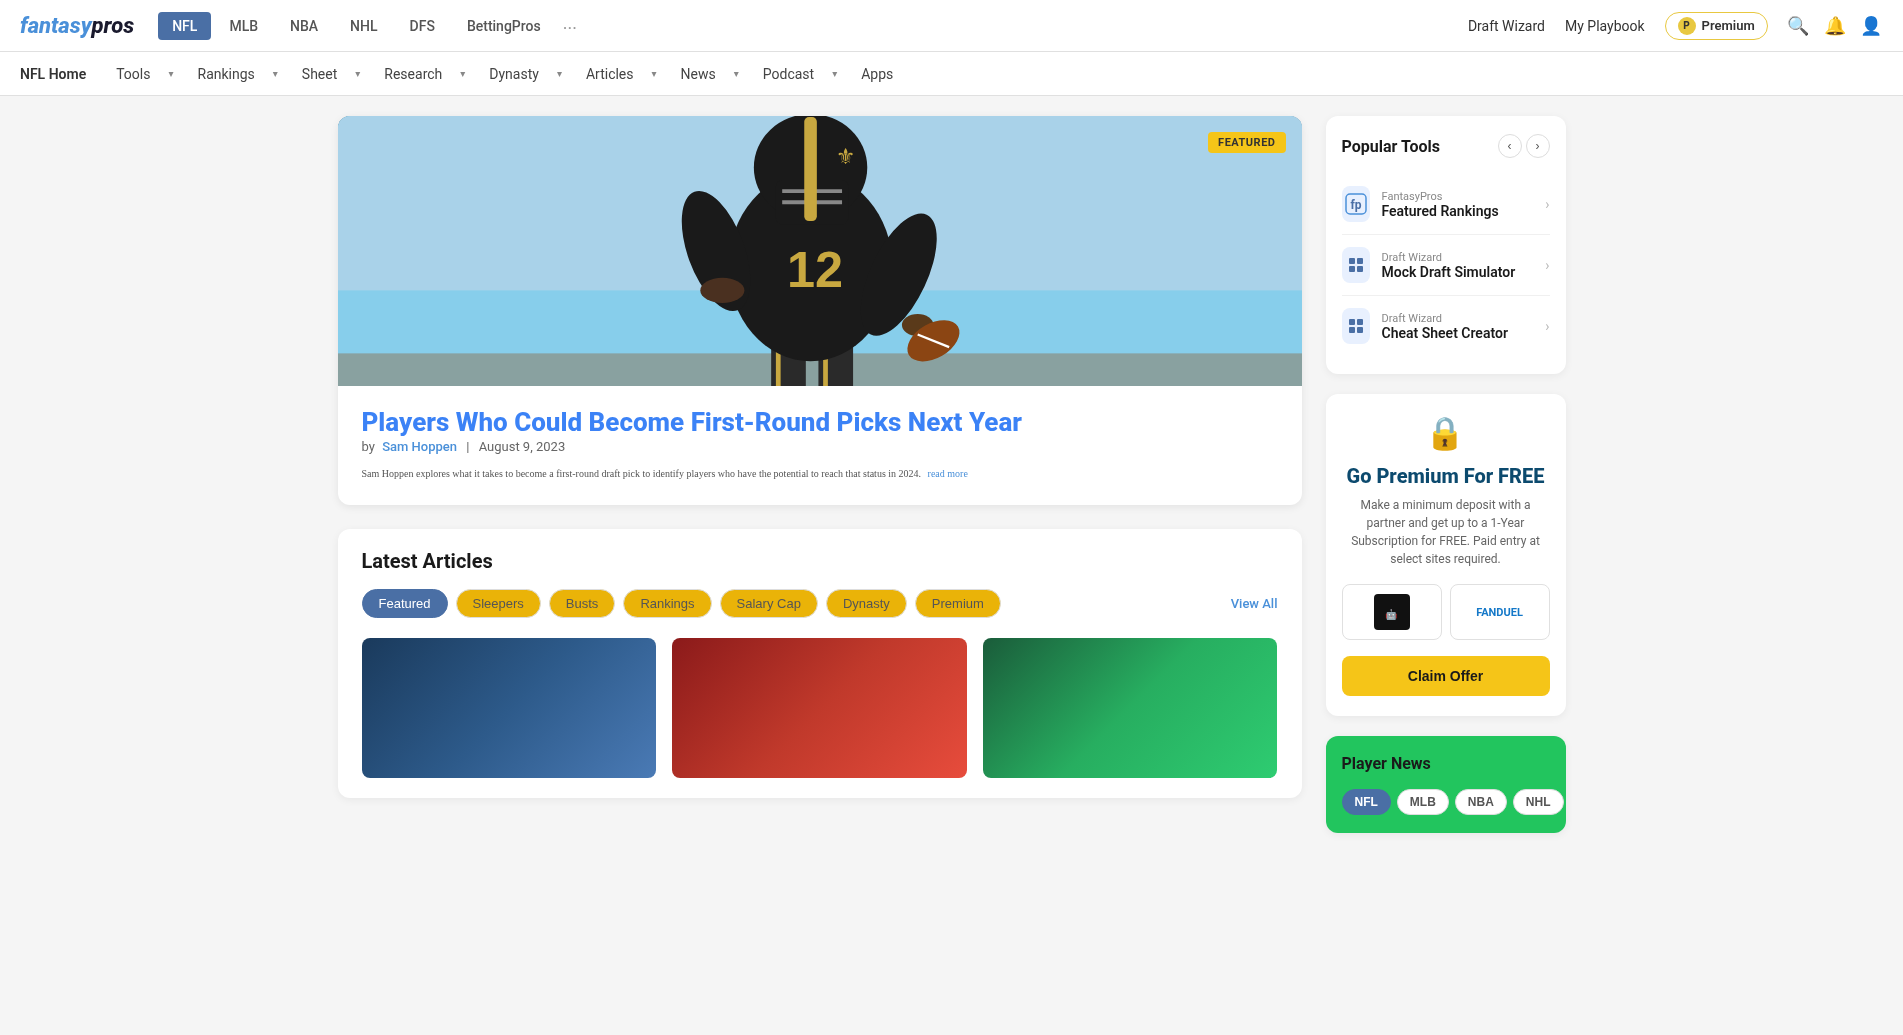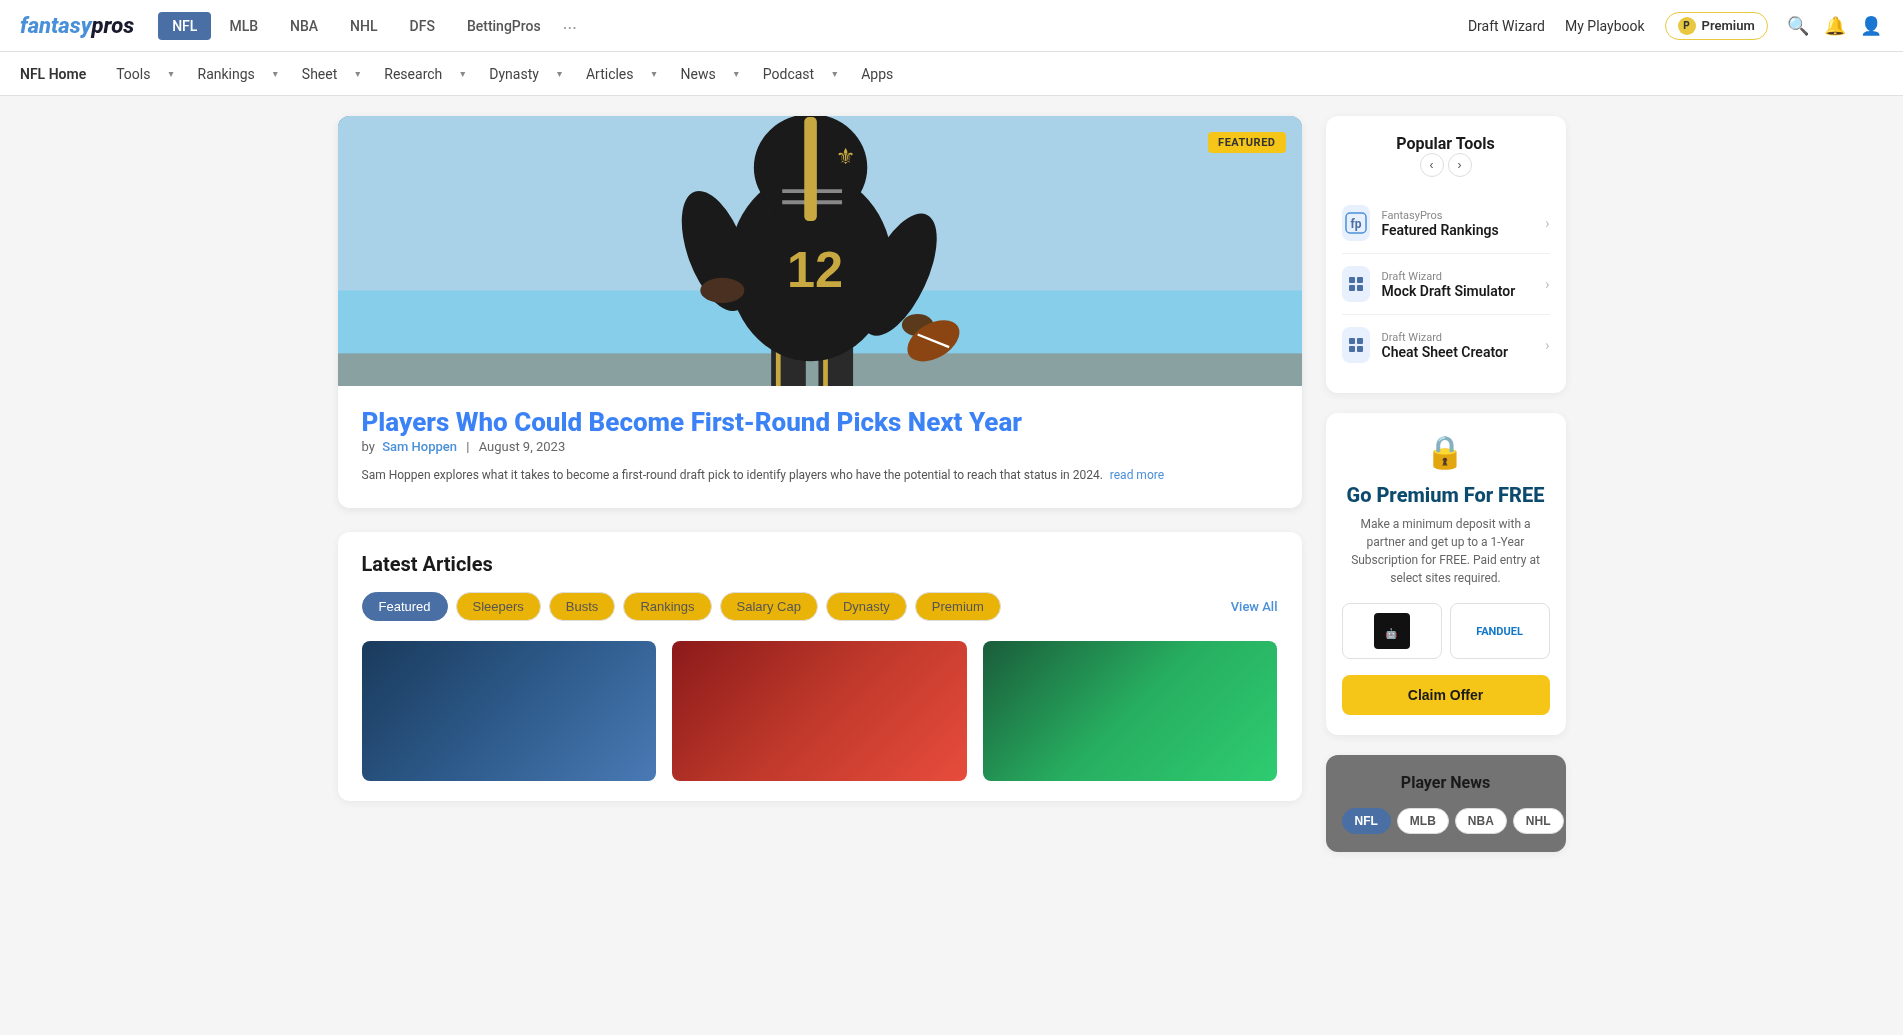--- a/index.html
+++ b/index.html
@@ -66,21 +66,21 @@
     }
     .featured-badge {
       position: absolute; top: 16px; right: 16px;
       background: #f5c518; color: #333; font-size: 11px; font-weight: 700;
       padding: 4px 10px; border-radius: 4px; letter-spacing: 0.5px;
     }
     .featured-body { padding: 20px 24px 24px; }
     .featured-title { font-size: 26px; font-weight: 800; color: #3b82f6; line-height: 1.25; }
     .featured-byline { font-size: 13px; color: #666; margin-bottom: 12px; }
     .featured-byline a { color: #4a90d9; text-decoration: none; font-weight: 500; }
-    .featured-excerpt { font-size: 12px; color: #555; line-height: 1.5; }
+    .featured-excerpt { font-size: 10px; color: #555; line-height: 1.5; font-family: Liberation Serif, serif; }
     .featured-excerpt a { color: #4a90d9; text-decoration: none; }
 
     
     .latest-articles { background: #fff; border-radius: 12px; padding: 20px 24px; box-shadow: 0 2px 8px rgba(0,0,0,0.06); }
     .section-title { font-size: 20px; font-weight: 700; color: #1a1a1a; margin-bottom: 16px; }
     .article-filter-tabs { display: flex; gap: 8px; align-items: center; margin-bottom: 20px; flex-wrap: wrap; }
     .filter-tab {
       padding: 6px 16px; border-radius: 20px; font-size: 13px; font-weight: 500;
       cursor: pointer; border: 1px solid #ddd; color: #555; background: #eab308;
     }
@@ -90,21 +90,21 @@
     .article-thumb {
       border-radius: 8px; overflow: hidden; background: #f0f0f0;
       height: 140px; position: relative;
     }
     .thumb-img-1 { background: linear-gradient(135deg, #1a3a5c 0%, #2d5a8a 50%, #4a7ab5 100%); }
     .thumb-img-2 { background: linear-gradient(135deg, #8b1a1a 0%, #c0392b 50%, #e74c3c 100%); }
     .thumb-img-3 { background: linear-gradient(135deg, #1a5c3a 0%, #27ae60 50%, #2ecc71 100%); }
 
     
     .sidebar-section { background: #fff; border-radius: 12px; padding: 18px 16px; margin-bottom: 20px; box-shadow: 0 2px 8px rgba(0,0,0,0.06); }
-    .sidebar-title { font-size: 16px; font-weight: 700; color: #1a1a1a; margin-bottom: 16px; display: flex; align-items: center; justify-content: space-between; flex-direction: column; }
+    .sidebar-title { font-size: 16px; font-weight: 700; color: #1a1a1a; margin-bottom: 16px; display: flex; align-items: center; justify-content: space-between; }
     .sidebar-nav-arrows { display: flex; gap: 4px; }
     .arrow-btn { width: 24px; height: 24px; border-radius: 50%; border: 1px solid #ddd; display: flex; align-items: center; justify-content: center; font-size: 12px; color: #555; cursor: pointer; background: #fff; }
 
     .popular-tool {
       display: flex; align-items: center; gap: 12px;
       padding: 12px 0; border-bottom: 1px solid #f0f0f0; cursor: pointer;
     }
     .popular-tool:last-child { border-bottom: none; }
     .tool-icon {
       width: 28px; height: 36px; border-radius: 8px; background: #e8f0fe;
@@ -127,21 +127,21 @@
     .partner-logo {
       flex: 1; height: 56px; border: 1px solid #e0e0e0; border-radius: 8px;
       display: flex; align-items: center; justify-content: center; font-size: 12px; font-weight: 600; color: #444;
     }
     .claim-btn {
       width: 100%; background: #f5c518; color: #1a1a1a; font-size: 14px; font-weight: 700;
       border: none; border-radius: 8px; padding: 12px; cursor: pointer;
     }
 
     
-    .player-news-section { background: #737373; border-radius: 12px; padding: 18px 16px; box-shadow: 0 2px 8px rgba(0,0,0,0.06); }
+    .player-news-section { background: #22c55e; border-radius: 12px; padding: 18px 16px; box-shadow: 0 2px 8px rgba(0,0,0,0.06); }
     .player-news-tabs { display: flex; gap: 6px; margin-top: 10px; }
     .player-news-tab {
       padding: 5px 12px; border-radius: 16px; font-size: 12px; font-weight: 600;
       cursor: pointer; color: #555; border: 1px solid #ddd; background: #fff;
     }
     .player-news-tab.active { background: #4a6fa5; color: #fff; border-color: #4a6fa5; }
   </style>
 </head>
 <body>
 

